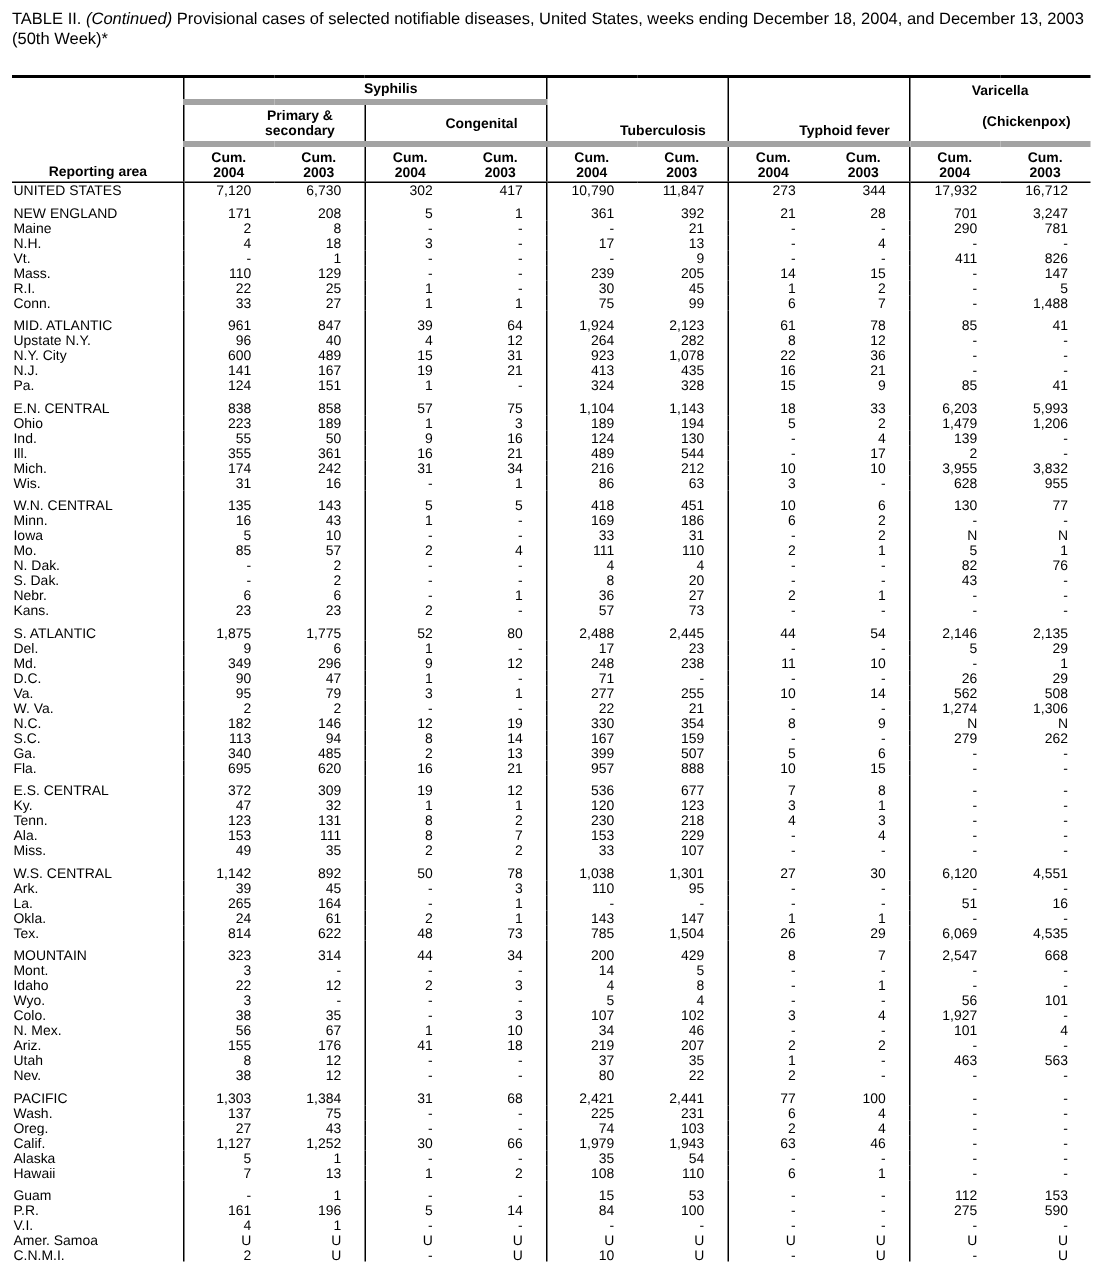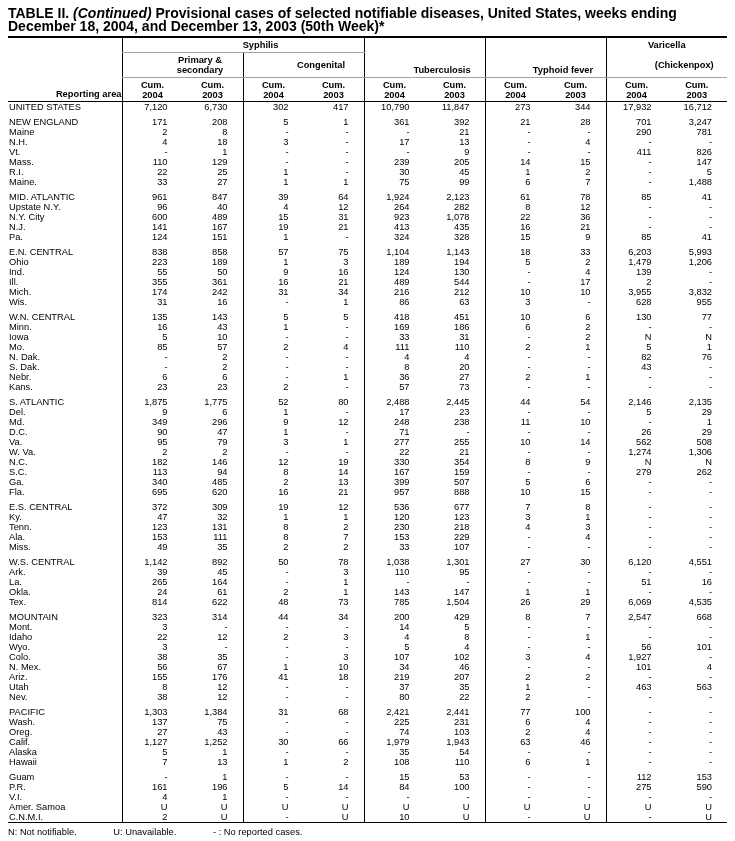--- a/index.html
+++ b/index.html
@@ -1,27 +1,27 @@
 <!DOCTYPE html>
 <html><head>
 <meta charset="utf-8">
 <style>
   html,body{margin:0;padding:0;}
   body{width:735px;height:841px;background:#fff;color:#000;overflow:hidden;
        font-family:"Liberation Sans","DejaVu Sans",sans-serif;}
   .page{padding:5px 8px 0 8px;}
-  .title{font-size:14px;font-weight:bold;line-height:13px;margin:2px 0 3px 0;}
+  .title{font-size:11px;font-weight:normal;line-height:13px;margin:2px 0 17px 0;}
   .title .cont{font-style:italic;}
   table{width:719px;border-collapse:collapse;table-layout:fixed;
         border-top:2px solid #000;border-bottom:1px solid #000;}
   col.c-area{width:114px;}
   thead th{font-size:9.3px;font-weight:bold;text-align:center;padding:2px 1px;line-height:10px;}
-  .h-area{text-align:right;vertical-align:bottom;padding:0 0 2px 1px;border-bottom:1px solid #000;}
+  .h-area{text-align:center;vertical-align:bottom;padding:0 0 2px 1px;border-bottom:1px solid #000;}
   .h-mid{vertical-align:bottom;padding-bottom:2px;}
-  .hb{border-bottom:1px solid #a3a3a3;padding-left:36px;}
+  .hb{border-bottom:4px solid #a3a3a3;padding-left:36px;}
   .gs{border-left:1px solid #000;}
   .yh{border-bottom:1px solid #000;padding:2px 0 1px 0;}
   .yh div{line-height:10px;}
   tbody td{font-size:9.3px;line-height:10px;padding:0;vertical-align:bottom;white-space:nowrap;}
   td.area{text-align:left;padding-left:1px;overflow:hidden;}
   td.num{text-align:right;padding-right:15px;overflow:hidden;}
   tr.sf td{padding-top:5px;}
   .footnotes{font-size:9.3px;line-height:12px;margin-top:3px;}
   .fn-seg{margin-right:34px;text-align:center;}
 </style>
@@ -184,21 +184,21 @@
           <td class="num gs">1</td>
           <td class="num">-</td>
           <td class="num gs">30</td>
           <td class="num">45</td>
           <td class="num gs">1</td>
           <td class="num">2</td>
           <td class="num gs">-</td>
           <td class="num">5</td>
         </tr>
         <tr>
-          <td class="area">Maine.</td>
+          <td class="area">Conn.</td>
           <td class="num gs">33</td>
           <td class="num">27</td>
           <td class="num gs">1</td>
           <td class="num">1</td>
           <td class="num gs">75</td>
           <td class="num">99</td>
           <td class="num gs">6</td>
           <td class="num">7</td>
           <td class="num gs">-</td>
           <td class="num">1,488</td>

